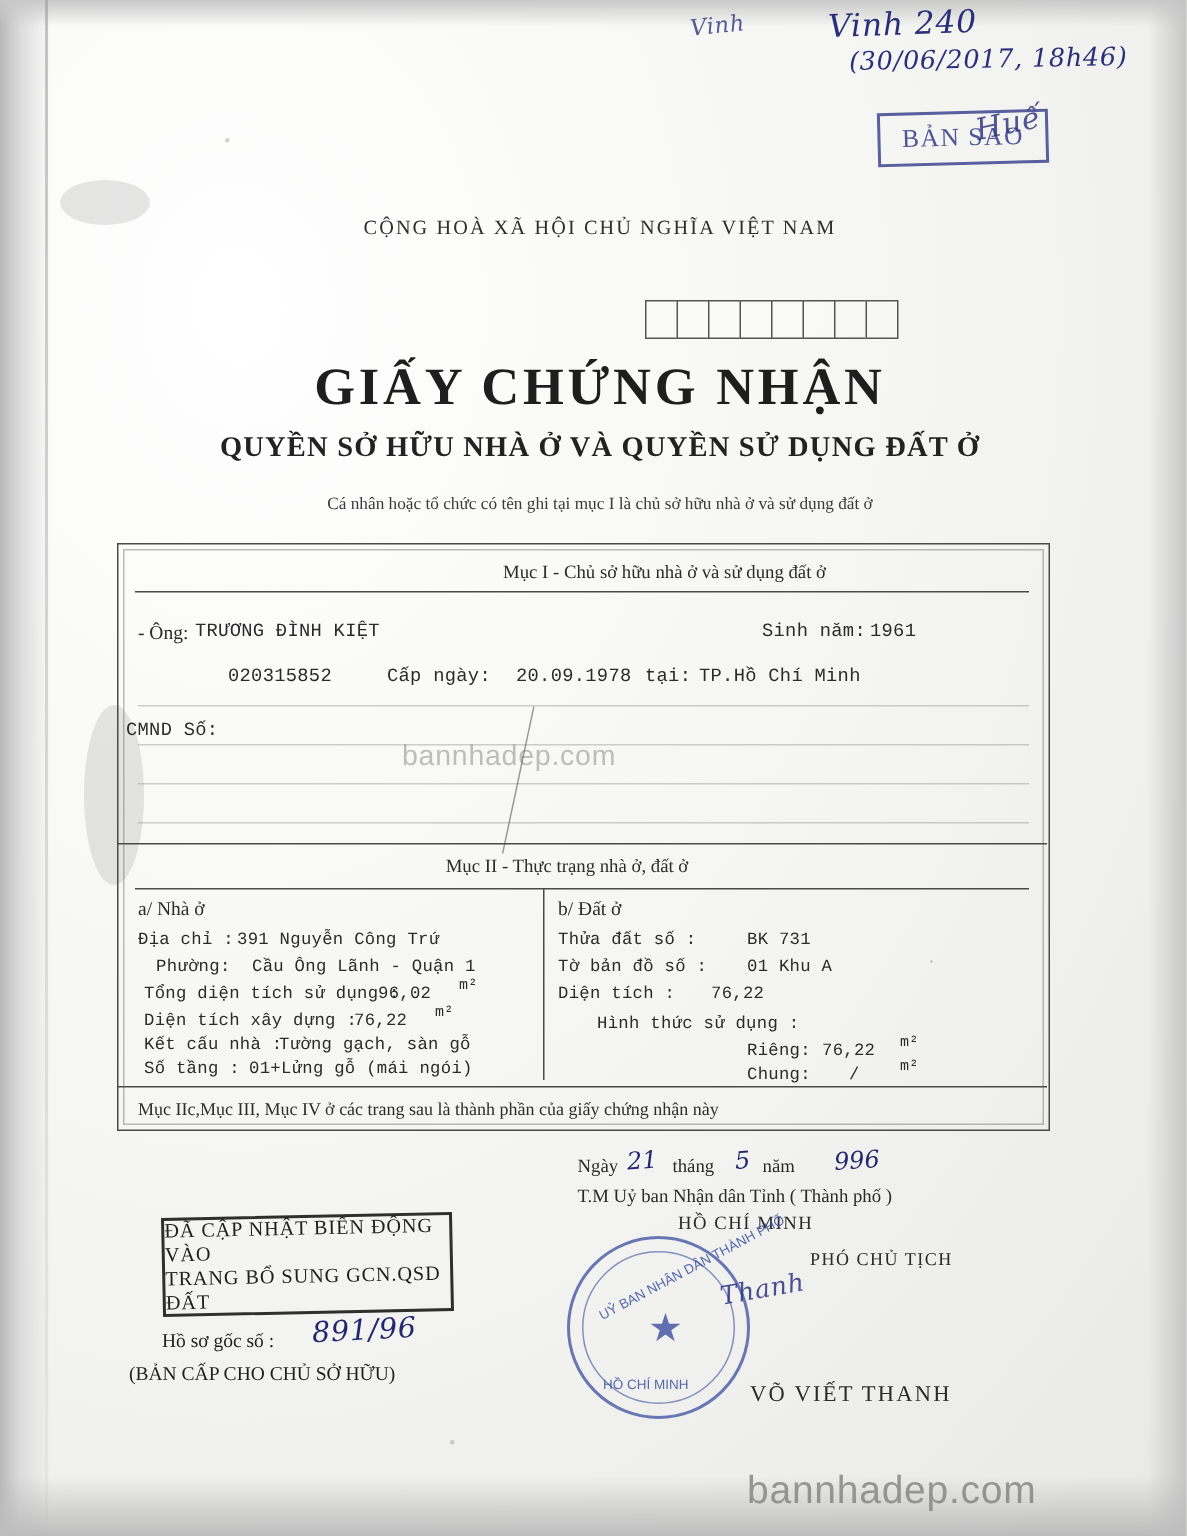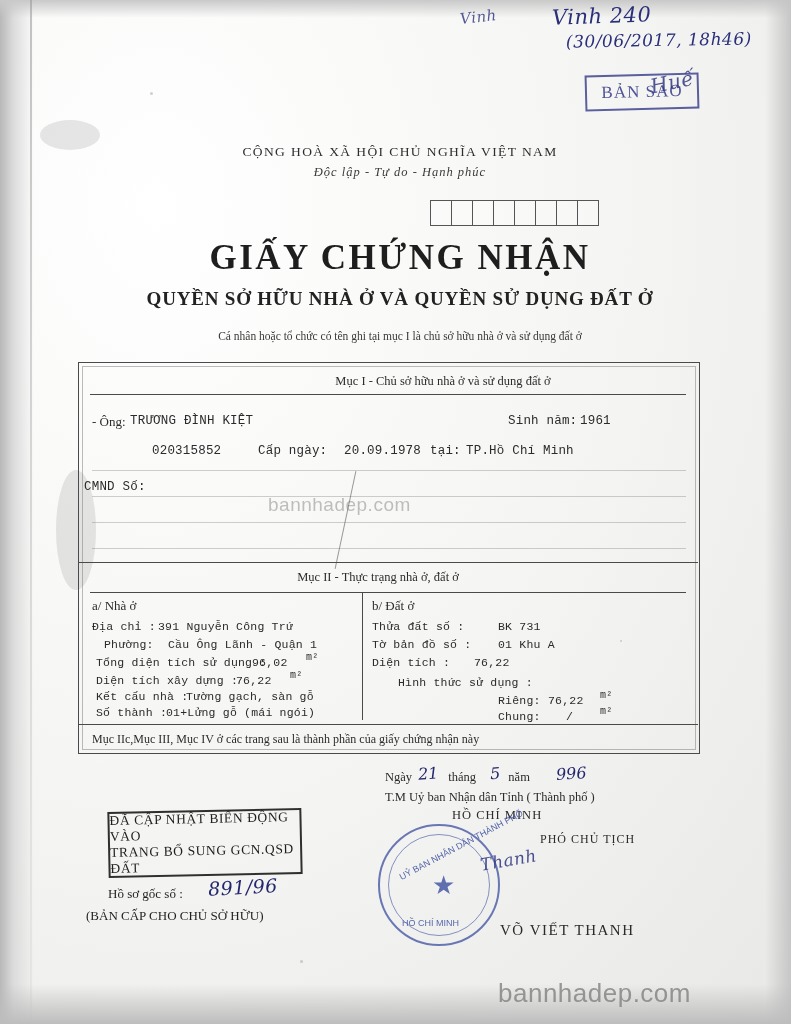--- a/index.html
+++ b/index.html
@@ -169,21 +169,20 @@
   <div class="speck" style="left:620px;top:640px;width:2px;height:2px;"></div>
   <div class="speck" style="left:300px;top:960px;width:3px;height:3px;"></div>
 
   <div class="hand hand-scribble">Vinh</div>
   <div class="hand hand-vin">Vinh 240</div>
   <div class="hand hand-date">(30/06/2017, 18h46)</div>
   <div class="stamp-bansao">BẢN SAO</div>
   <div class="hand sig-overlay">Huế</div>
 
   <div class="nat-1">CỘNG HOÀ XÃ HỘI CHỦ NGHĨA VIỆT NAM</div>
-  <div class="nat-2">Độc lập - Tự do - Hạnh phúc</div>
 
   <div class="serial">
     <i></i>
       <i></i>
       <i></i>
       <i></i>
       <i></i>
       <i></i>
       <i></i>
       <i></i>
@@ -234,21 +233,21 @@
   <div class="row typed small" style="left:252px;top:656px;">96,02</div>
   <div class="row typed small" style="left:306px;top:652px;font-size:10px;">m²</div>
 
   <div class="row typed small" style="left:96px;top:674px;">Diện tích xây dựng :</div>
   <div class="row typed small" style="left:236px;top:674px;">76,22</div>
   <div class="row typed small" style="left:290px;top:670px;font-size:10px;">m²</div>
 
   <div class="row typed small" style="left:96px;top:690px;">Kết cấu nhà :</div>
   <div class="row typed small" style="left:186px;top:690px;">Tường gạch, sàn gỗ</div>
 
-  <div class="row typed small" style="left:96px;top:706px;">Số thành :</div>
+  <div class="row typed small" style="left:96px;top:706px;">Số tầng :</div>
   <div class="row typed small" style="left:166px;top:706px;">01+Lửng gỗ   (mái ngói)</div>
 
   <div class="row lbl" style="left:372px;top:598px;">b/ Đất ở</div>
   <div class="row typed small" style="left:372px;top:620px;">Thửa đất số :</div>
   <div class="row typed small" style="left:498px;top:620px;">BK 731</div>
 
   <div class="row typed small" style="left:372px;top:638px;">Tờ bản đồ số :</div>
   <div class="row typed small" style="left:498px;top:638px;">01 Khu A</div>
 
   <div class="row typed small" style="left:372px;top:656px;">Diện tích :</div>

